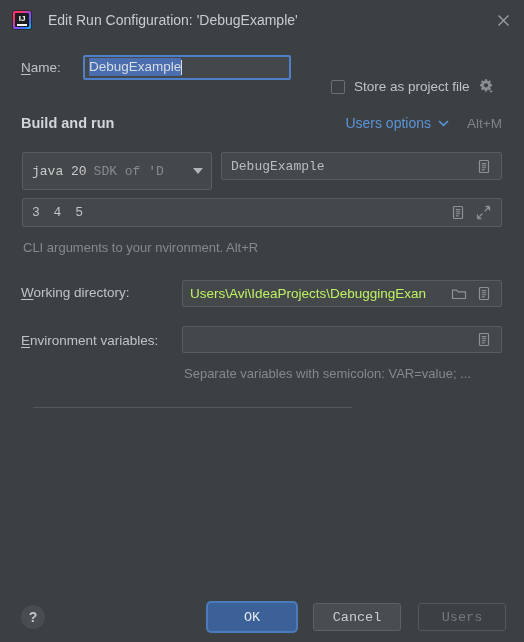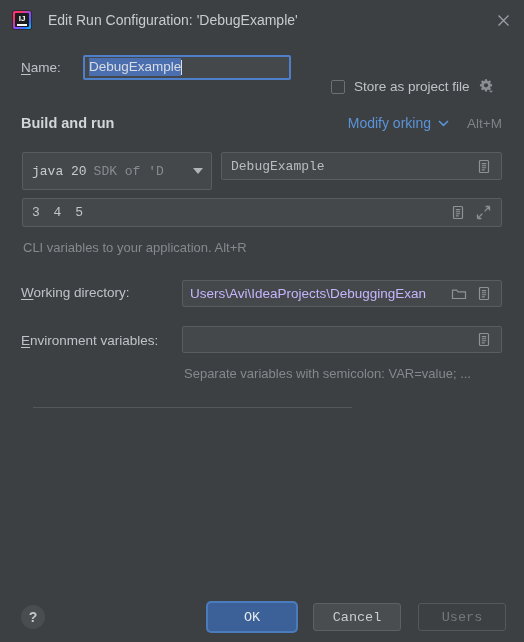--- a/index.html
+++ b/index.html
@@ -268,21 +268,21 @@
 
   
   .wd-label { position: absolute; left: 21px; top: 285px; }
   .wd-box {
     position: absolute;
     left: 182px; top: 280px;
     width: 320px; height: 27px;
     padding-left: 7px;
   }
   .wd-text {
-    color: #c4b5fd;
+    color: #bef264;
     font-size: 13.5px;
     white-space: nowrap;
     overflow: hidden;
     width: 262px;
   }
 
   
   .env-label { position: absolute; left: 21px; top: 333px; }
   .env-box {
     position: absolute;
@@ -384,21 +384,21 @@
       <svg width="16" height="16" viewBox="0 0 16 16" aria-hidden="true">
         <path fill="#8a8f94" d="M7 1.2h2l.25 1.5 1.1.46 1.25-.9 1.42 1.42-.9 1.25.46 1.1 1.5.25v2l-1.5.25-.46 1.1.9 1.25-1.42 1.42-1.25-.9-1.1.46L9 13.4H7l-.25-1.5-1.1-.46-1.25.9L2.98 10.9l.9-1.25-.46-1.1L1.92 8.3v-2l1.5-.25.46-1.1-.9-1.25L4.4 2.28l1.25.9 1.1-.46z"></path>
         <circle cx="8" cy="7.3" r="2.1" fill="#3c4043"></circle>
         <path d="M11.6 12.6 l1.4 1.4 l1.4 -1.4" stroke="#8a8f94" stroke-width="1.1" fill="none"></path>
       </svg>
     </div>
   </div>
 
   <div class="section-head">Build and run</div>
   <div class="modify">
-    <span>Modify orking</span>
+    <span>Users options</span>
     <span class="chev">
       <svg width="11" height="8" viewBox="0 0 11 8" aria-hidden="true">
         <path d="M1 2 L5.5 6.4 L10 2" stroke="#5b93d8" stroke-width="1.5" fill="none"></path>
       </svg>
     </span>
   </div>
   <div class="altm">Alt+M</div>
 
   <div class="fbox jdk-box">
     <div class="jdk-clip">
@@ -426,21 +426,21 @@
         <path d="M4.8 4.6h4.4M4.8 6.7h4.4M4.8 8.8h4.4M4.8 10.9h3" stroke="#8d9296" stroke-width="1.1"></path>
       </svg>
     </span>
     <span class="icon-btn" style="right:9px;">
       <svg width="15" height="15" viewBox="0 0 15 15" aria-hidden="true">
         <path d="M13.5 1.5 L8.6 6.4 M13.5 1.5 H9.6 M13.5 1.5 V5.4" stroke="#8d9296" stroke-width="1.3" fill="none"></path>
         <path d="M1.5 13.5 L6.4 8.6 M1.5 13.5 H5.4 M1.5 13.5 V9.6" stroke="#8d9296" stroke-width="1.3" fill="none"></path>
       </svg>
     </span>
   </div>
-  <div class="hint hint-args">CLI variables to your application. Alt+R</div>
+  <div class="hint hint-args">CLI arguments to your nvironment. Alt+R</div>
 
   <div class="lbl wd-label"><span class="mn">W</span>orking directory:</div>
   <div class="fbox wd-box">
     <span class="wd-text">Users\Avi\IdeaProjects\DebuggingExan</span>
     <span class="icon-btn" style="right:33px;">
       <svg width="16" height="14" viewBox="0 0 16 14" aria-hidden="true">
         <path d="M1.5 11.5 V3.2 h4.2 l1.3 1.6 h7.5 V11.5 z" stroke="#8d9296" stroke-width="1.2" fill="none"></path>
       </svg>
     </span>
     <span class="icon-btn" style="right:8px;">

